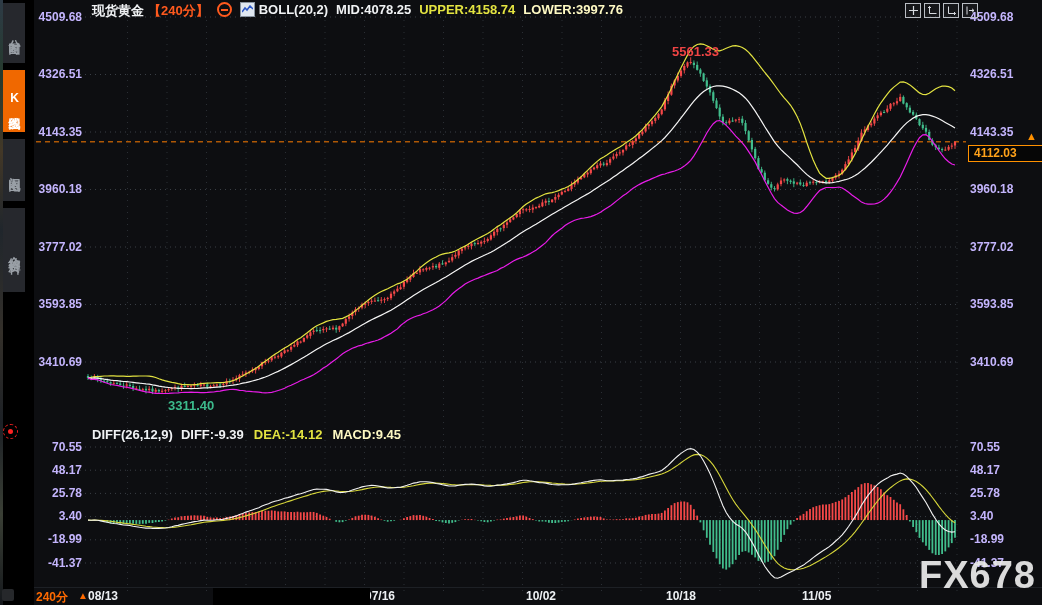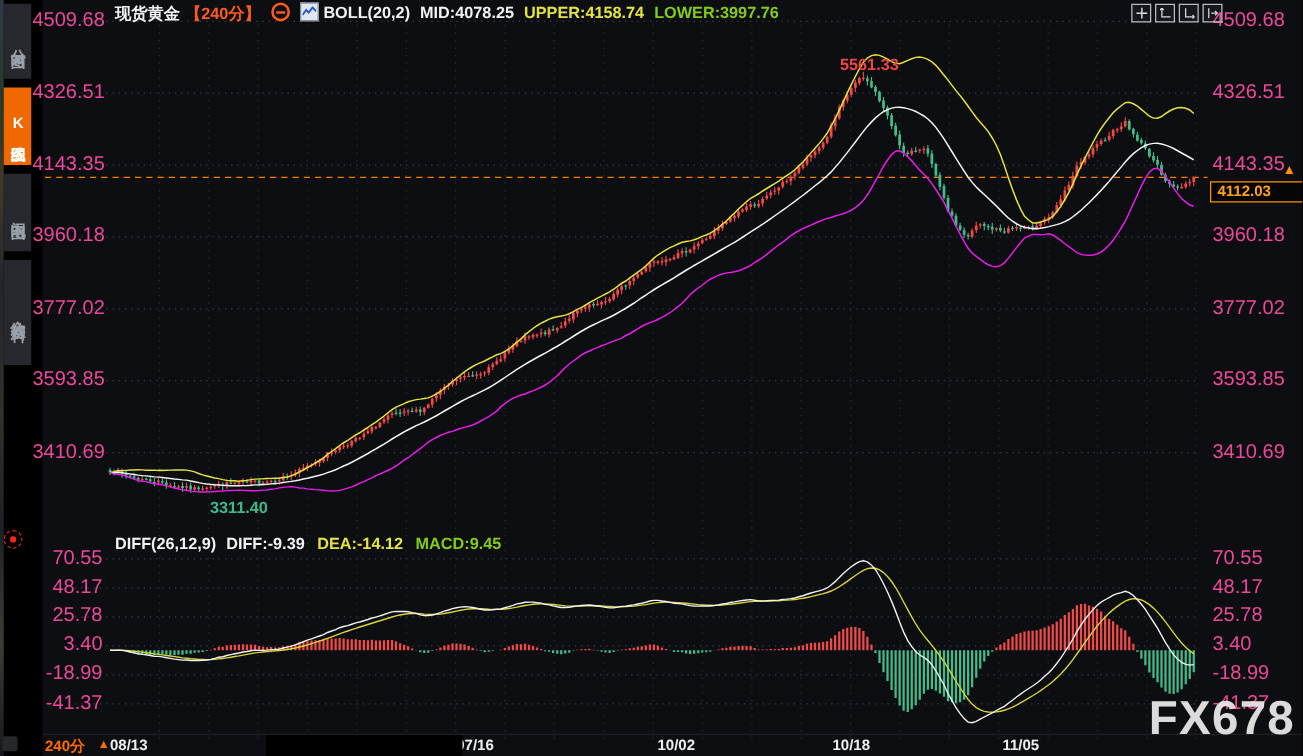--- a/index.html
+++ b/index.html
@@ -14,30 +14,30 @@
        display:flex;align-items:center;justify-content:center;margin-bottom:7px;}
   .tab.active{background:#f06800;color:#ffffff;}
   .edge-sliver{position:absolute;left:0;top:0;width:3px;height:605px;z-index:4;
        background:linear-gradient(180deg,#2e3b46 0%,#253a2e 12%,#433827 25%,#20262c 38%,#34302a 55%,#1d2126 70%,#3a3f35 85%,#15181c 100%);}
   .rec-icon{position:absolute;left:3px;top:424px;width:13px;height:13px;border:1px dashed #e62020;
        border-radius:50%;z-index:4;}
   .rec-icon .dot{position:absolute;left:4px;top:4px;width:5px;height:5px;border-radius:50%;background:#ff2222;}
   
   .hdr{position:absolute;top:2px;left:92px;display:flex;align-items:flex-start;gap:8px;
        font-size:13px;font-weight:bold;z-index:3;white-space:nowrap;}
-  .c-white{color:#f0f2f4;} .c-orange{color:#ff5a1e;} .c-yellow{color:#e3e341;} .c-mag{color:#84cc16;}
+  .c-white{color:#f0f2f4;} .c-orange{color:#ff5a1e;} .c-yellow{color:#e3e341;} .c-mag{color:#fef9c3;}
   .collapse{width:11px;height:11px;border:2px solid #ff5a1e;border-radius:50%;position:relative;}
   .collapse .minus{position:absolute;left:2px;top:4.5px;width:7px;height:2px;background:#ff5a1e;}
   .spark{width:13px;height:13px;background:#dfe7f0;border:1px solid #8893a0;display:flex;align-items:center;justify-content:center;}
   
   .toolbar{position:absolute;top:3px;left:902px;display:flex;z-index:3;}
   .tbtn{width:14px;height:13px;border:1px solid #b9bdc3;margin-left:3px;background:rgba(255,255,255,0.04);
         display:flex;align-items:center;justify-content:center;}
   
-  .tick{position:absolute;font-size:16px;font-weight:normal;color:#ec4899;z-index:2;height:14px;line-height:14px;}
+  .tick{position:absolute;font-size:12px;font-weight:bold;color:#c4b5fd;z-index:2;height:14px;line-height:14px;}
   .tick.l{left:26px;width:56px;text-align:right;}
   .tick.r{left:970px;width:66px;text-align:left;}
   
   .macd-hdr{position:absolute;top:427px;left:92px;display:flex;align-items:center;gap:10px;
        font-size:13px;font-weight:bold;z-index:3;white-space:nowrap;}
   
   .anno{position:absolute;font-size:13px;font-weight:bold;z-index:2;}
   .price-tag{position:absolute;left:968px;top:145px;width:70px;height:15px;line-height:15px;
        border:1px solid #ff9100;background:#060606;color:#ffa21a;font-size:12px;font-weight:bold;
        padding-left:5px;z-index:3;}

